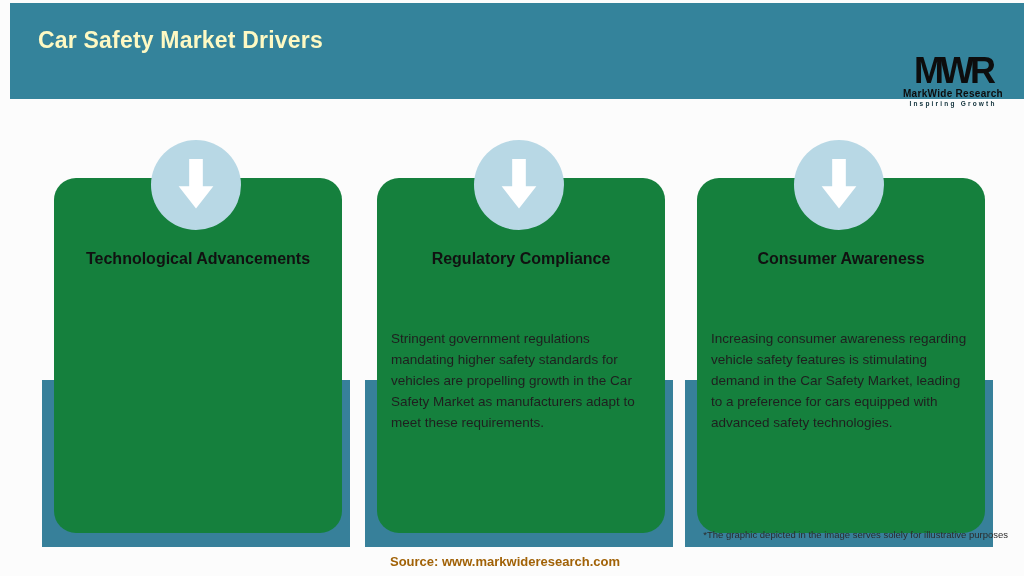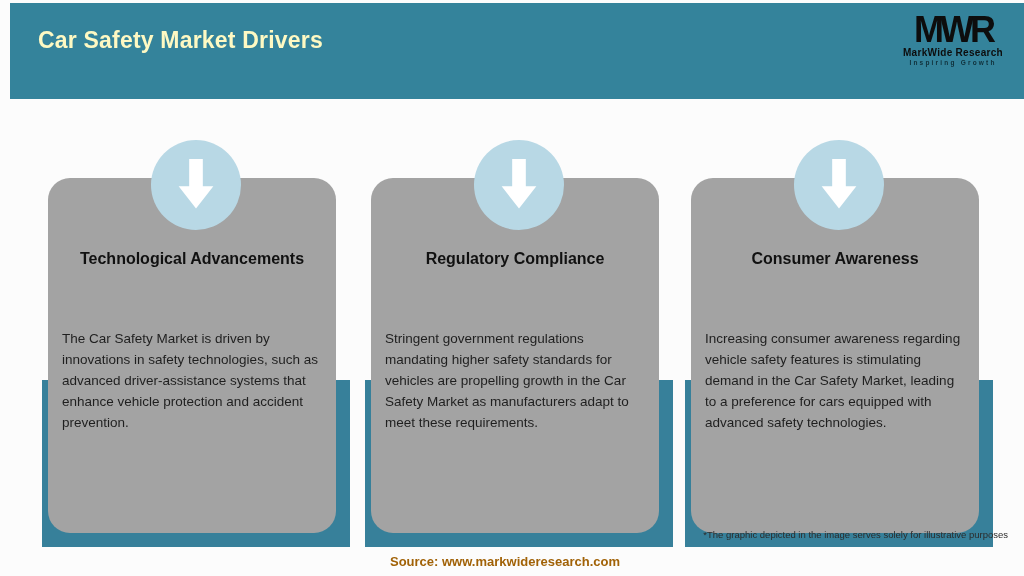--- a/index.html
+++ b/index.html
@@ -37,20 +37,21 @@
     width: 110px;
     text-align: center;
     color: #0d0d0d;
   }
   .logo-mono {
     font-size: 36px;
     font-weight: 800;
     letter-spacing: -4px;
     line-height: 38px;
     transform: scaleY(1.02);
+    margin-top: 41px;
   }
   .logo-name {
     font-size: 10px;
     font-weight: bold;
     letter-spacing: 0.3px;
     margin-top: -2px;
   }
   .logo-tag {
     font-size: 6.5px;
     font-weight: bold;
@@ -71,23 +72,23 @@
   .col-2 { left: 685px; }
 
   .backdrop {
     position: absolute;
     left: 0; top: 380px;
     width: 308px; height: 167px;
     background: #37809a;
   }
   .card {
     position: absolute;
-    left: 6px; top: 178px;
+    left: 12px; top: 178px;
     width: 288px; height: 355px;
-    background: #a3a3a3;
+    background: #15803d;
     border-radius: 22px;
   }
   .card-title {
     position: absolute;
     left: 0; top: 72px;
     width: 100%;
     text-align: center;
     font-size: 16px;
     font-weight: bold;
     color: #111111;
@@ -140,21 +141,20 @@
       <div class="logo-mono">MWR</div>
       <div class="logo-name">MarkWide Research</div>
       <div class="logo-tag">Inspiring Growth</div>
     </div>
   </div>
 
   <div class="col col-0">
     <div class="backdrop"></div>
     <div class="card">
       <div class="card-title">Technological Advancements</div>
-      <div class="card-text">The Car Safety Market is driven by innovations in safety technologies, such as advanced driver-assistance systems that enhance vehicle protection and accident prevention.</div>
     </div>
     <div class="badge">
       <svg viewBox="0 0 100 100" xmlns="http://www.w3.org/2000/svg">
         <path d="M39 8 L61 8 L61 52 L78 52 L50 88 L22 52 L39 52 Z" fill="#ffffff"></path>
       </svg>
     </div>
   </div>
 
   <div class="col col-1">
     <div class="backdrop"></div>

